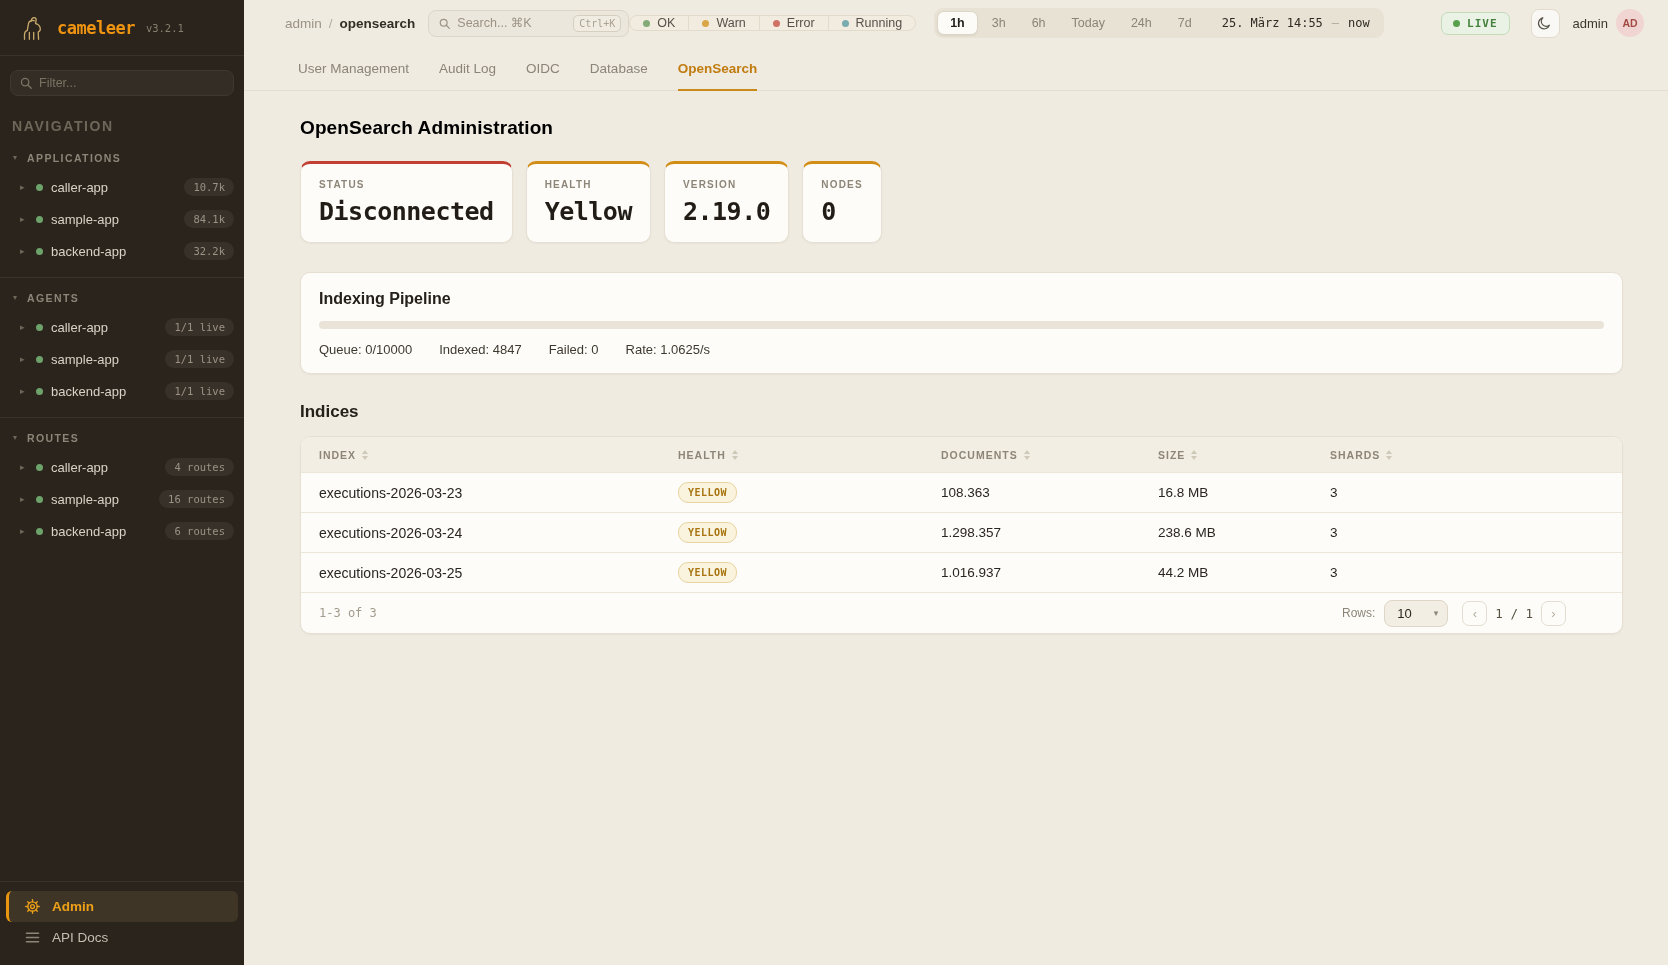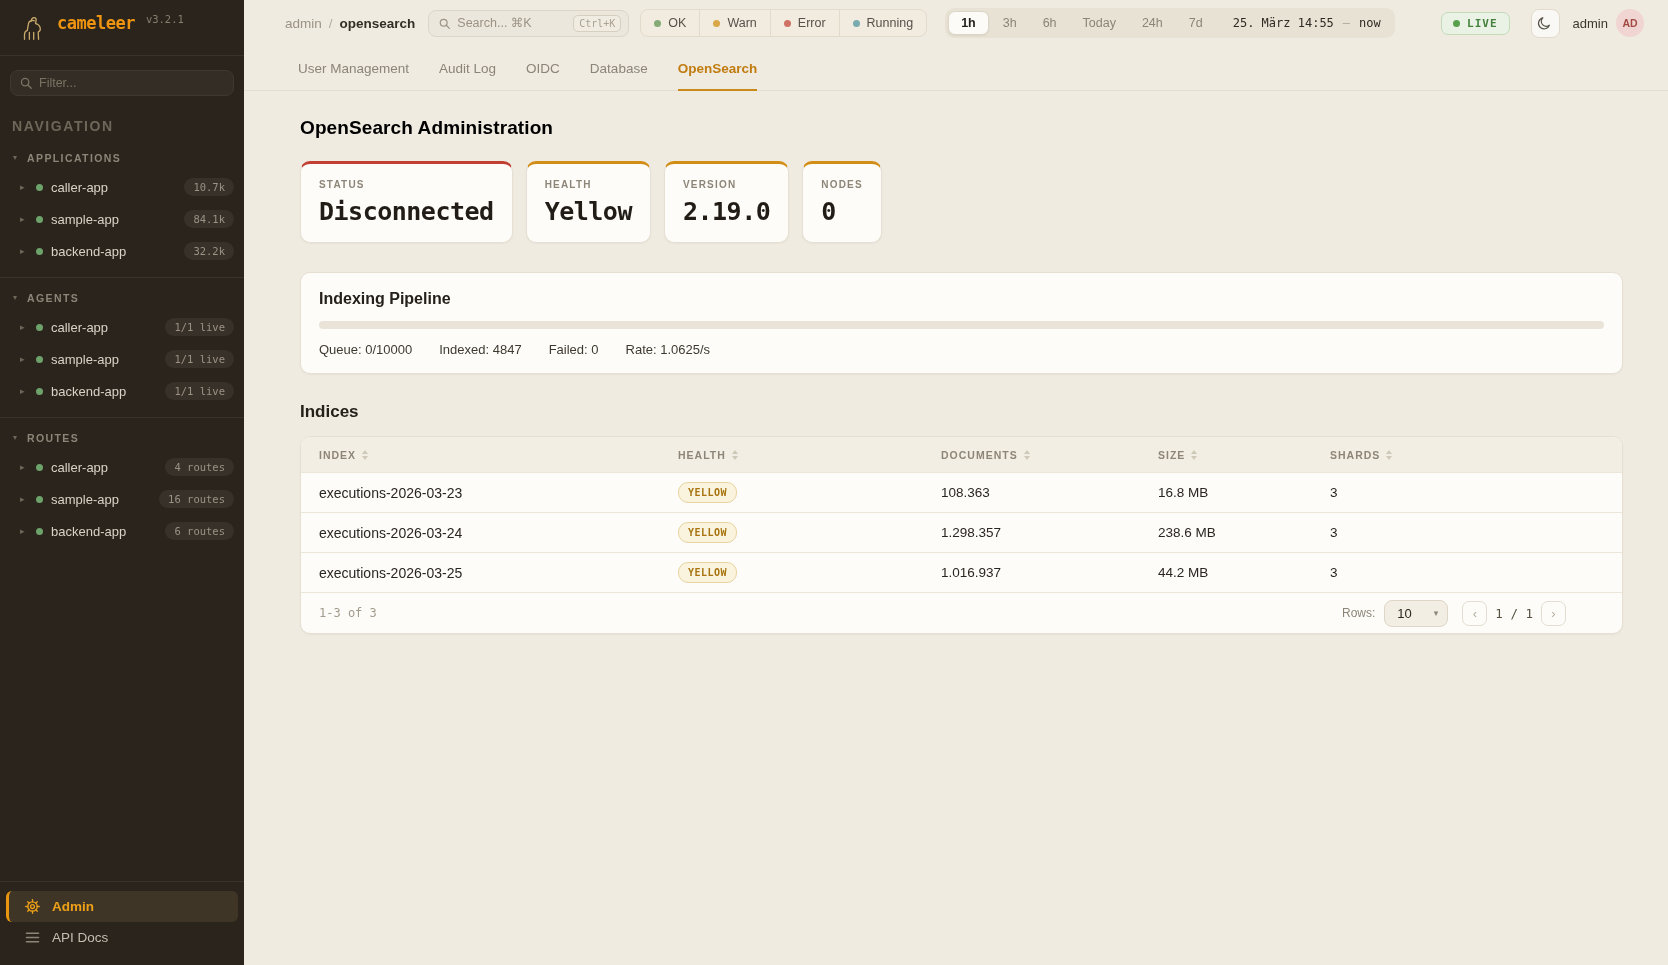--- a/index.html
+++ b/index.html
@@ -9,21 +9,21 @@
     background:#f0ebe1; color:#2b261f;
     display:flex;
   }
 
   
   .sidebar{
     width:244px; min-width:244px; height:965px;
     background:#2a241d; color:#d9d3c7;
     display:flex; flex-direction:column;
   }
-  .logo-row{ display:flex; gap:9px; padding:13px 14px 12px 16px; }
+  .logo-row{ display:flex; align-items:center; gap:9px; padding:13px 14px 12px 16px; }
   .logo-row svg{ color:#c9a96b; }
   .brand-name{ font-family:"DejaVu Sans Mono", monospace; font-weight:bold; font-size:17px; color:#ef9410; letter-spacing:-0.5px;}
   .brand-version{ font-family:"DejaVu Sans Mono", monospace; font-size:10.5px; color:#877e6e; margin-left:2px; }
   .sidebar-divider{ height:1px; background:rgba(255,255,255,0.07); }
   .filter-wrap{ margin:14px 10px 10px 10px; position:relative; }
   .filter-wrap svg{ position:absolute; left:9px; top:6px; color:#7b7263; }
   .filter-input{
     width:100%; height:26px; background:#332d25; border:1px solid #3f382e; border-radius:8px;
     color:#d9d3c7; font-size:12.5px; padding:0 10px 0 28px; outline:none;
     font-family:"Liberation Sans", sans-serif;
@@ -66,22 +66,22 @@
     border-radius:8px; display:flex; align-items:center; padding:0 7px 0 9px; gap:6px;
   }
   .searchbox svg{ color:#9a9285; flex:none; }
   .search-input{ flex:1; min-width:0; background:transparent; border:none; outline:none; font-size:12.5px; color:#404040; font-family:"Liberation Sans", sans-serif;}
   .search-input::placeholder{ color:#9a9285; }
   .kbd{
     font-family:"DejaVu Sans Mono", monospace; font-size:10px; color:#a9a192;
     border:1px solid #d6cebf; border-radius:5px; padding:2px 5px; background:#f1ece1;
   }
   .status-group{
-    margin-left:11px; display:flex; align-items:stretch; background:#f1ecdf;
-    border:1px solid #e2dbcc; border-radius:8px; overflow:hidden; height:28px;
+    display:flex; align-items:stretch; background:#f1ecdf;
+    border:1px solid #e2dbcc; border-radius:8px; overflow:hidden; height:16px;
   }
   .status-chip{ display:flex; align-items:center; gap:7px; padding:0 13px; font-size:12.5px; color:#56514a; cursor:pointer; border-right:1px solid #e2dbcc; }
   .status-chip:last-child{ border-right:none; }
   .chip-dot{ width:7px; height:7px; border-radius:50%; }
   .time-group{
     margin-left:18px; display:flex; align-items:center; background:#e8e2d4; border-radius:9px;
     padding:3px 14px 3px 3px; height:30px; gap:2px;
   }
   .time-seg{ padding:4px 12px; font-size:12.5px; color:#8b8577; border-radius:7px; cursor:pointer; white-space:nowrap; }
   .time-seg.active{ background:#fcfbf8; color:#25201a; font-weight:bold; border:1px solid #ddd6c7; box-shadow:0 1px 2px rgba(0,0,0,0.06); }

